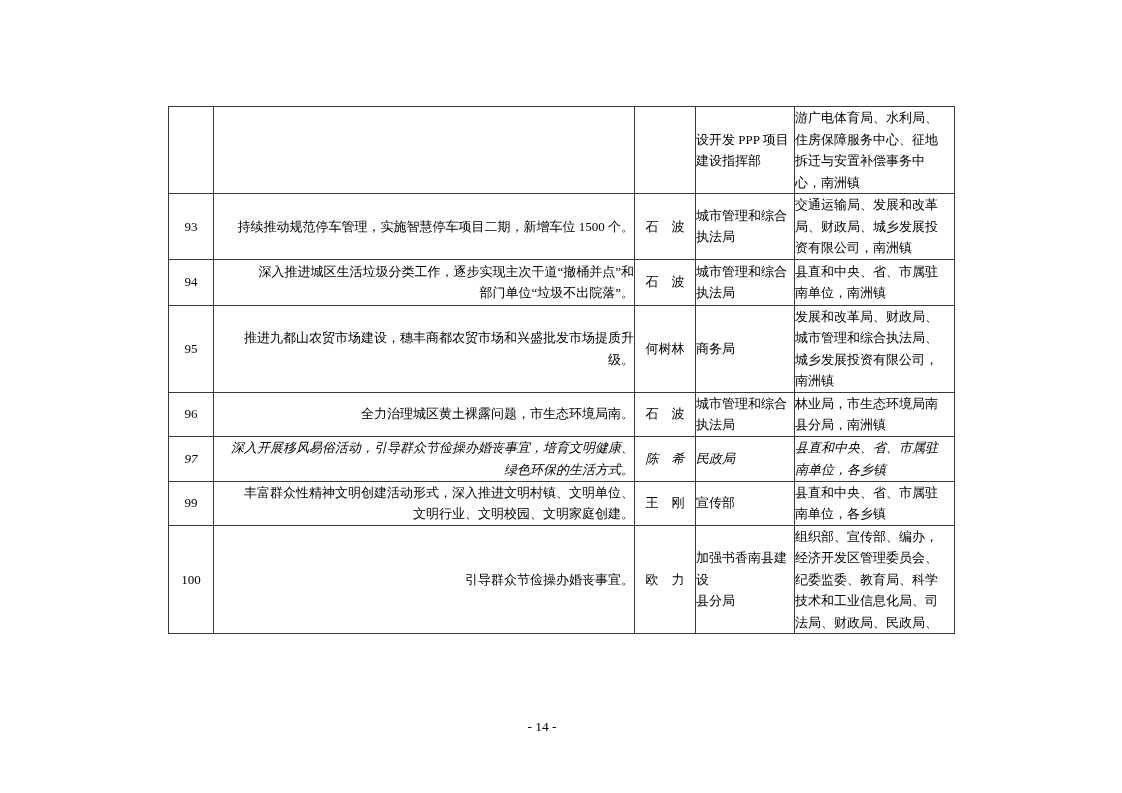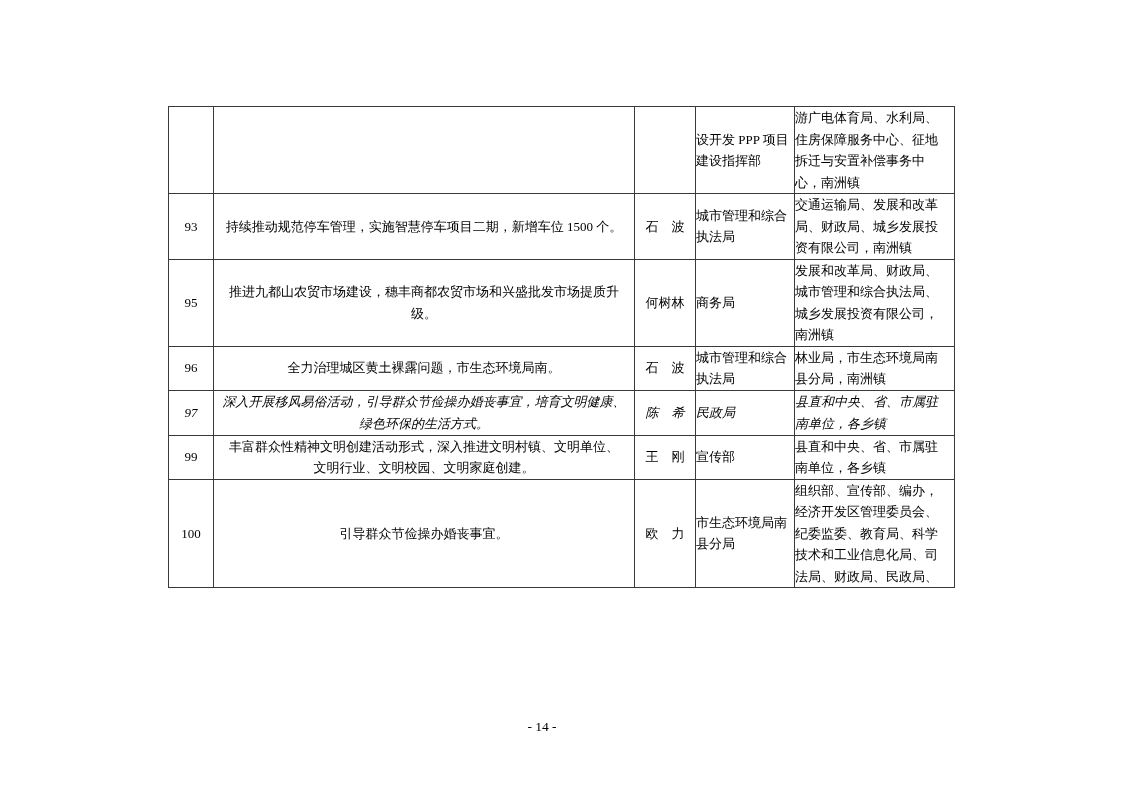--- a/index.html
+++ b/index.html
@@ -28,21 +28,21 @@
     border: 1px solid #3a3a3a;
     font-size: 13px;
     line-height: 21.5px;
     vertical-align: middle;
     white-space: pre-wrap;
     overflow: hidden;
     padding: 0;
     box-sizing: border-box;
   }
   td.c-no    { text-align: center; }
-  td.c-task  { text-align: center; padding: 0 2px 0 4px; }
+  td.c-task  { text-align: right; padding: 0 2px 0 4px; }
   td.c-lead  { text-align: center; }
   td.c-dept  { text-align: left; padding: 0 1px 0 2px; }
   td.c-coop  { text-align: left; padding: 0 2px 0 3px; }
   td.vtop    { vertical-align: top; }
 
   tr.r0 { height: 86px; }
   tr.r1 { height: 65px; }
   tr.r2 { height: 46px; }
   tr.r3 { height: 87px; }
   tr.r4 { height: 43px; padding-left: 21px; }
@@ -90,20 +90,30 @@
       <tr class="r1">
         <td class="c-no">93</td>
         <td class="c-task">持续推动规范停车管理，实施智慧停车项目二期，新增车位 1500 个。</td>
         <td class="c-lead">石　波</td>
         <td class="c-dept">城市管理和综合
 执法局</td>
         <td class="c-coop">交通运输局、发展和改革
 局、财政局、城乡发展投
 资有限公司，南洲镇</td>
       </tr>
+      <tr class="r2">
+        <td class="c-no">94</td>
+        <td class="c-task">深入推进城区生活垃圾分类工作，逐步实现主次干道“撤桶并点”和
+部门单位“垃圾不出院落”。</td>
+        <td class="c-lead">石　波</td>
+        <td class="c-dept">城市管理和综合
+执法局</td>
+        <td class="c-coop">县直和中央、省、市属驻
+南单位，南洲镇</td>
+      </tr>
       <tr class="r3">
         <td class="c-no">95</td>
         <td class="c-task">推进九都山农贸市场建设，穗丰商都农贸市场和兴盛批发市场提质升
 级。</td>
         <td class="c-lead">何树林</td>
         <td class="c-dept">商务局</td>
         <td class="c-coop">发展和改革局、财政局、
 城市管理和综合执法局、
 城乡发展投资有限公司，
 南洲镇</td>
@@ -132,21 +142,21 @@
 文明行业、文明校园、文明家庭创建。</td>
         <td class="c-lead">王　刚</td>
         <td class="c-dept">宣传部</td>
         <td class="c-coop">县直和中央、省、市属驻
 南单位，各乡镇</td>
       </tr>
       <tr class="r8">
         <td class="c-no">100</td>
         <td class="c-task">引导群众节俭操办婚丧事宜。</td>
         <td class="c-lead">欧　力</td>
-        <td class="c-dept">市生态环境局南
+        <td class="c-dept">加强书香南县建设
 县分局</td>
         <td class="c-coop">组织部、宣传部、编办，
 经济开发区管理委员会、
 纪委监委、教育局、科学
 技术和工业信息化局、司
 法局、财政局、民政局、</td>
       </tr>
     </tbody>
   </table>
 

